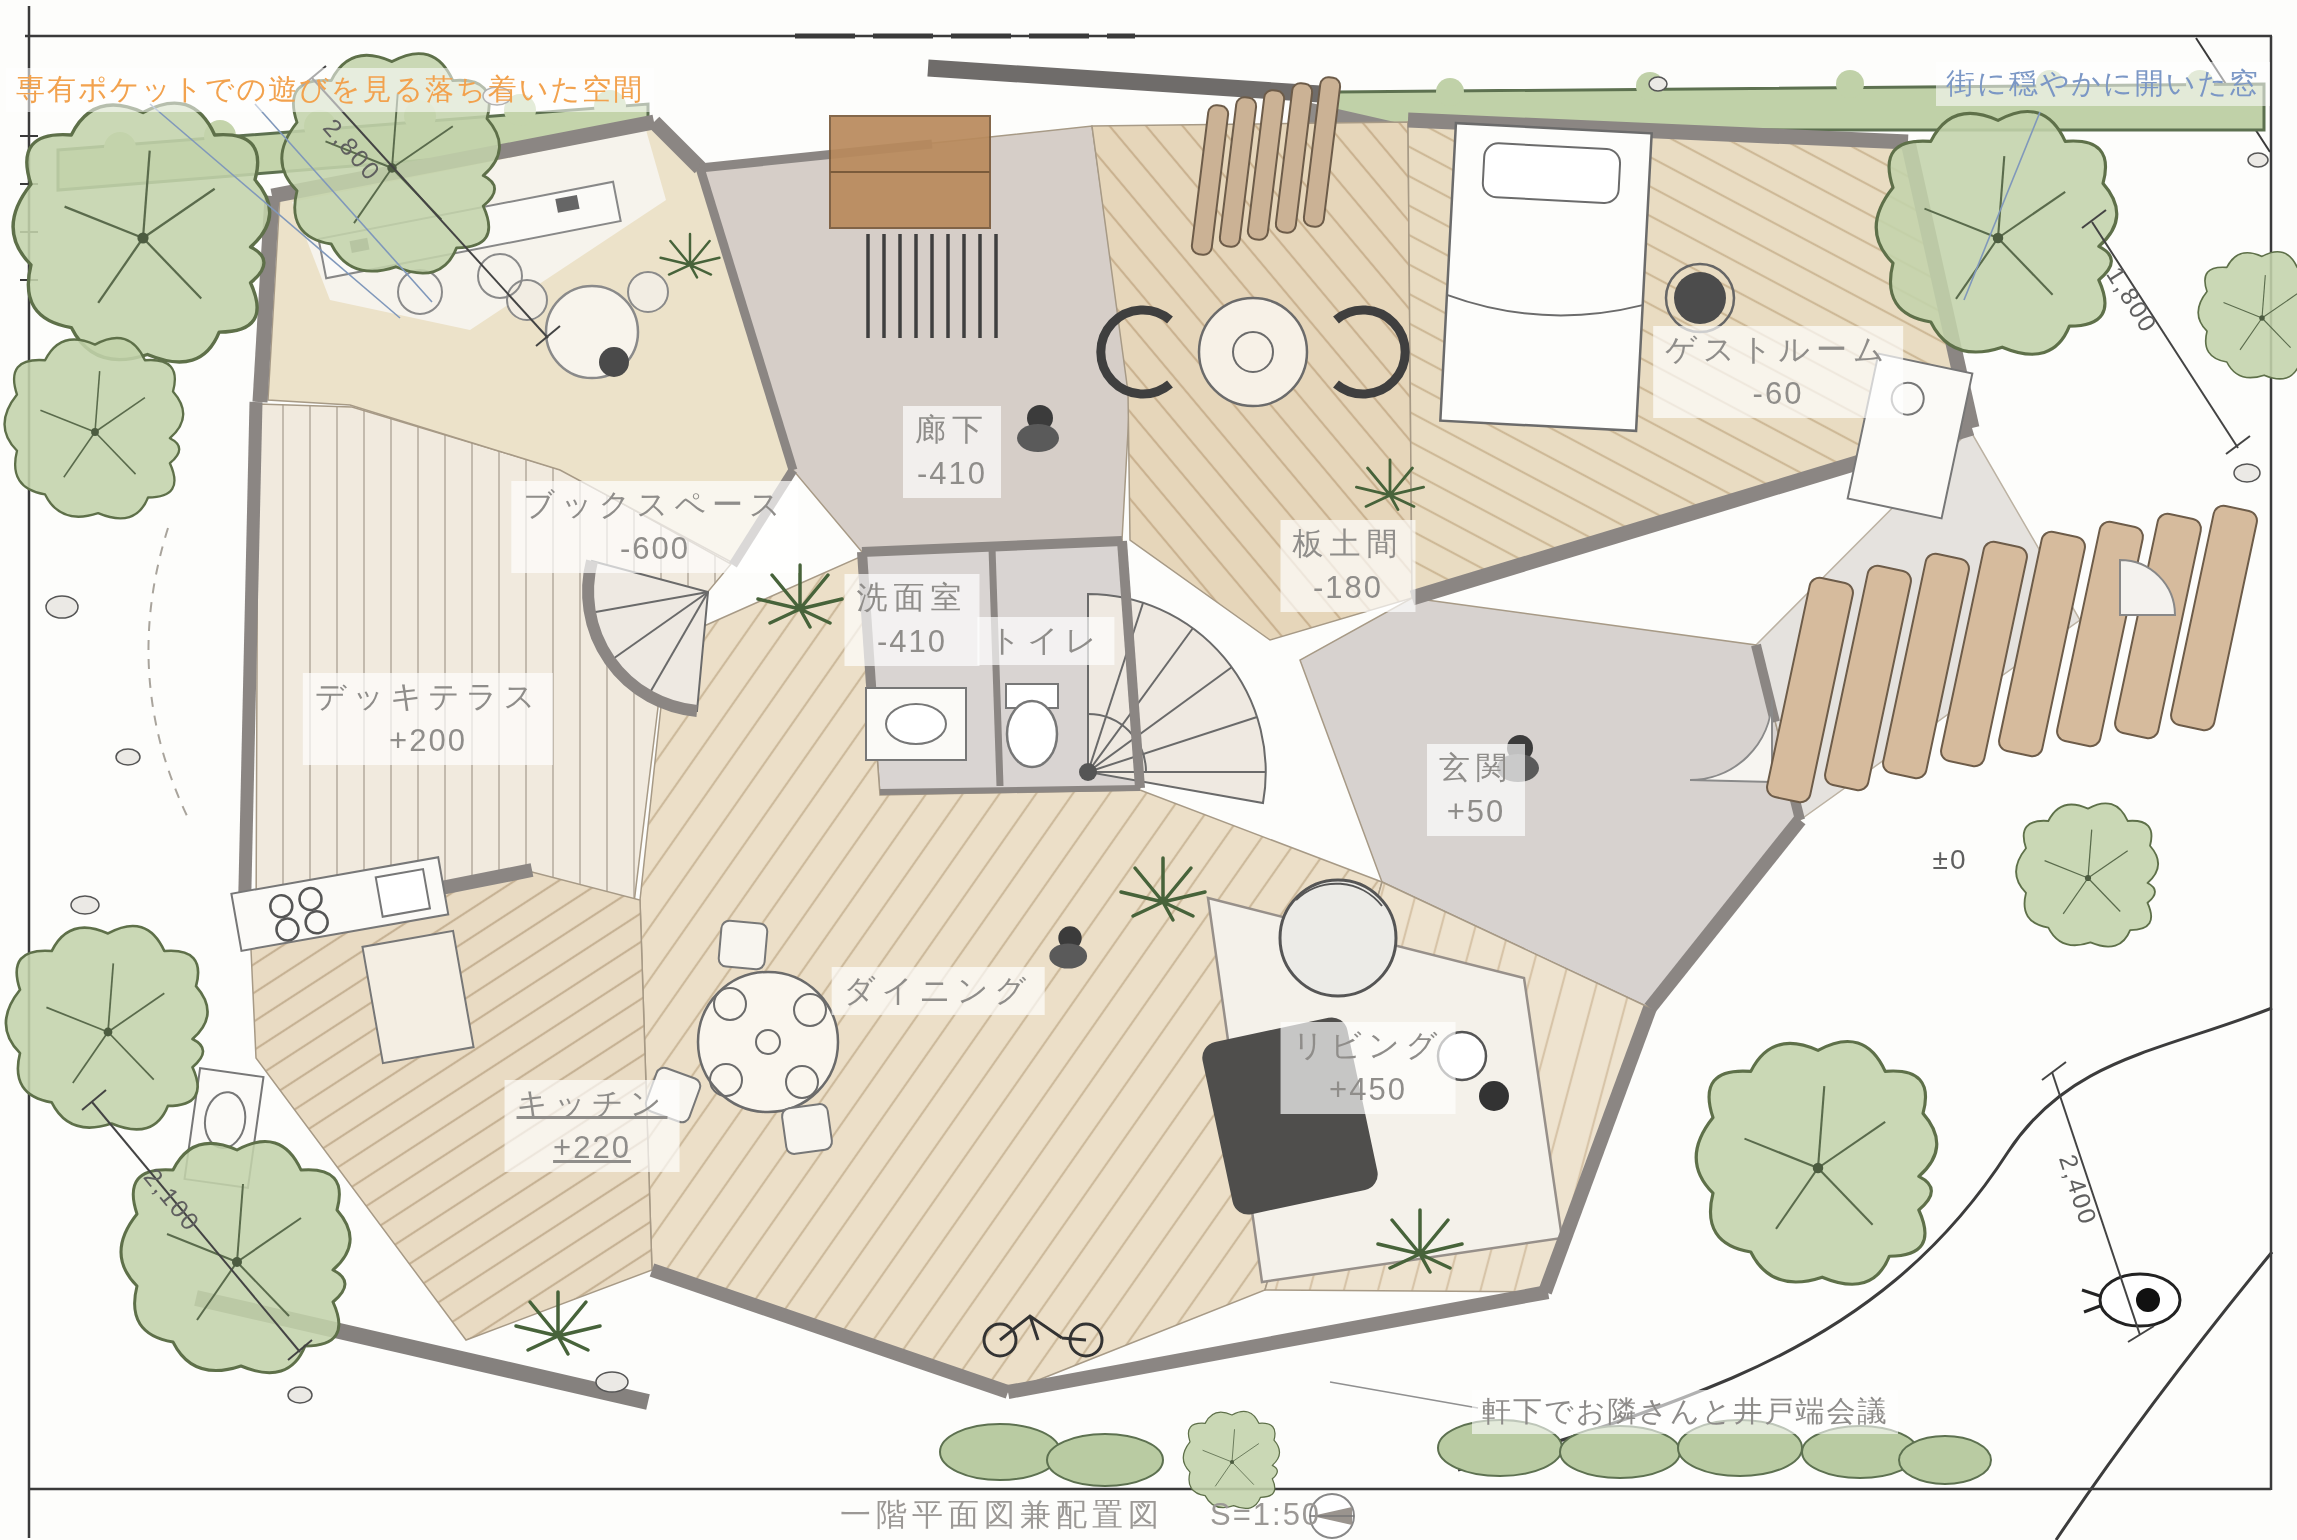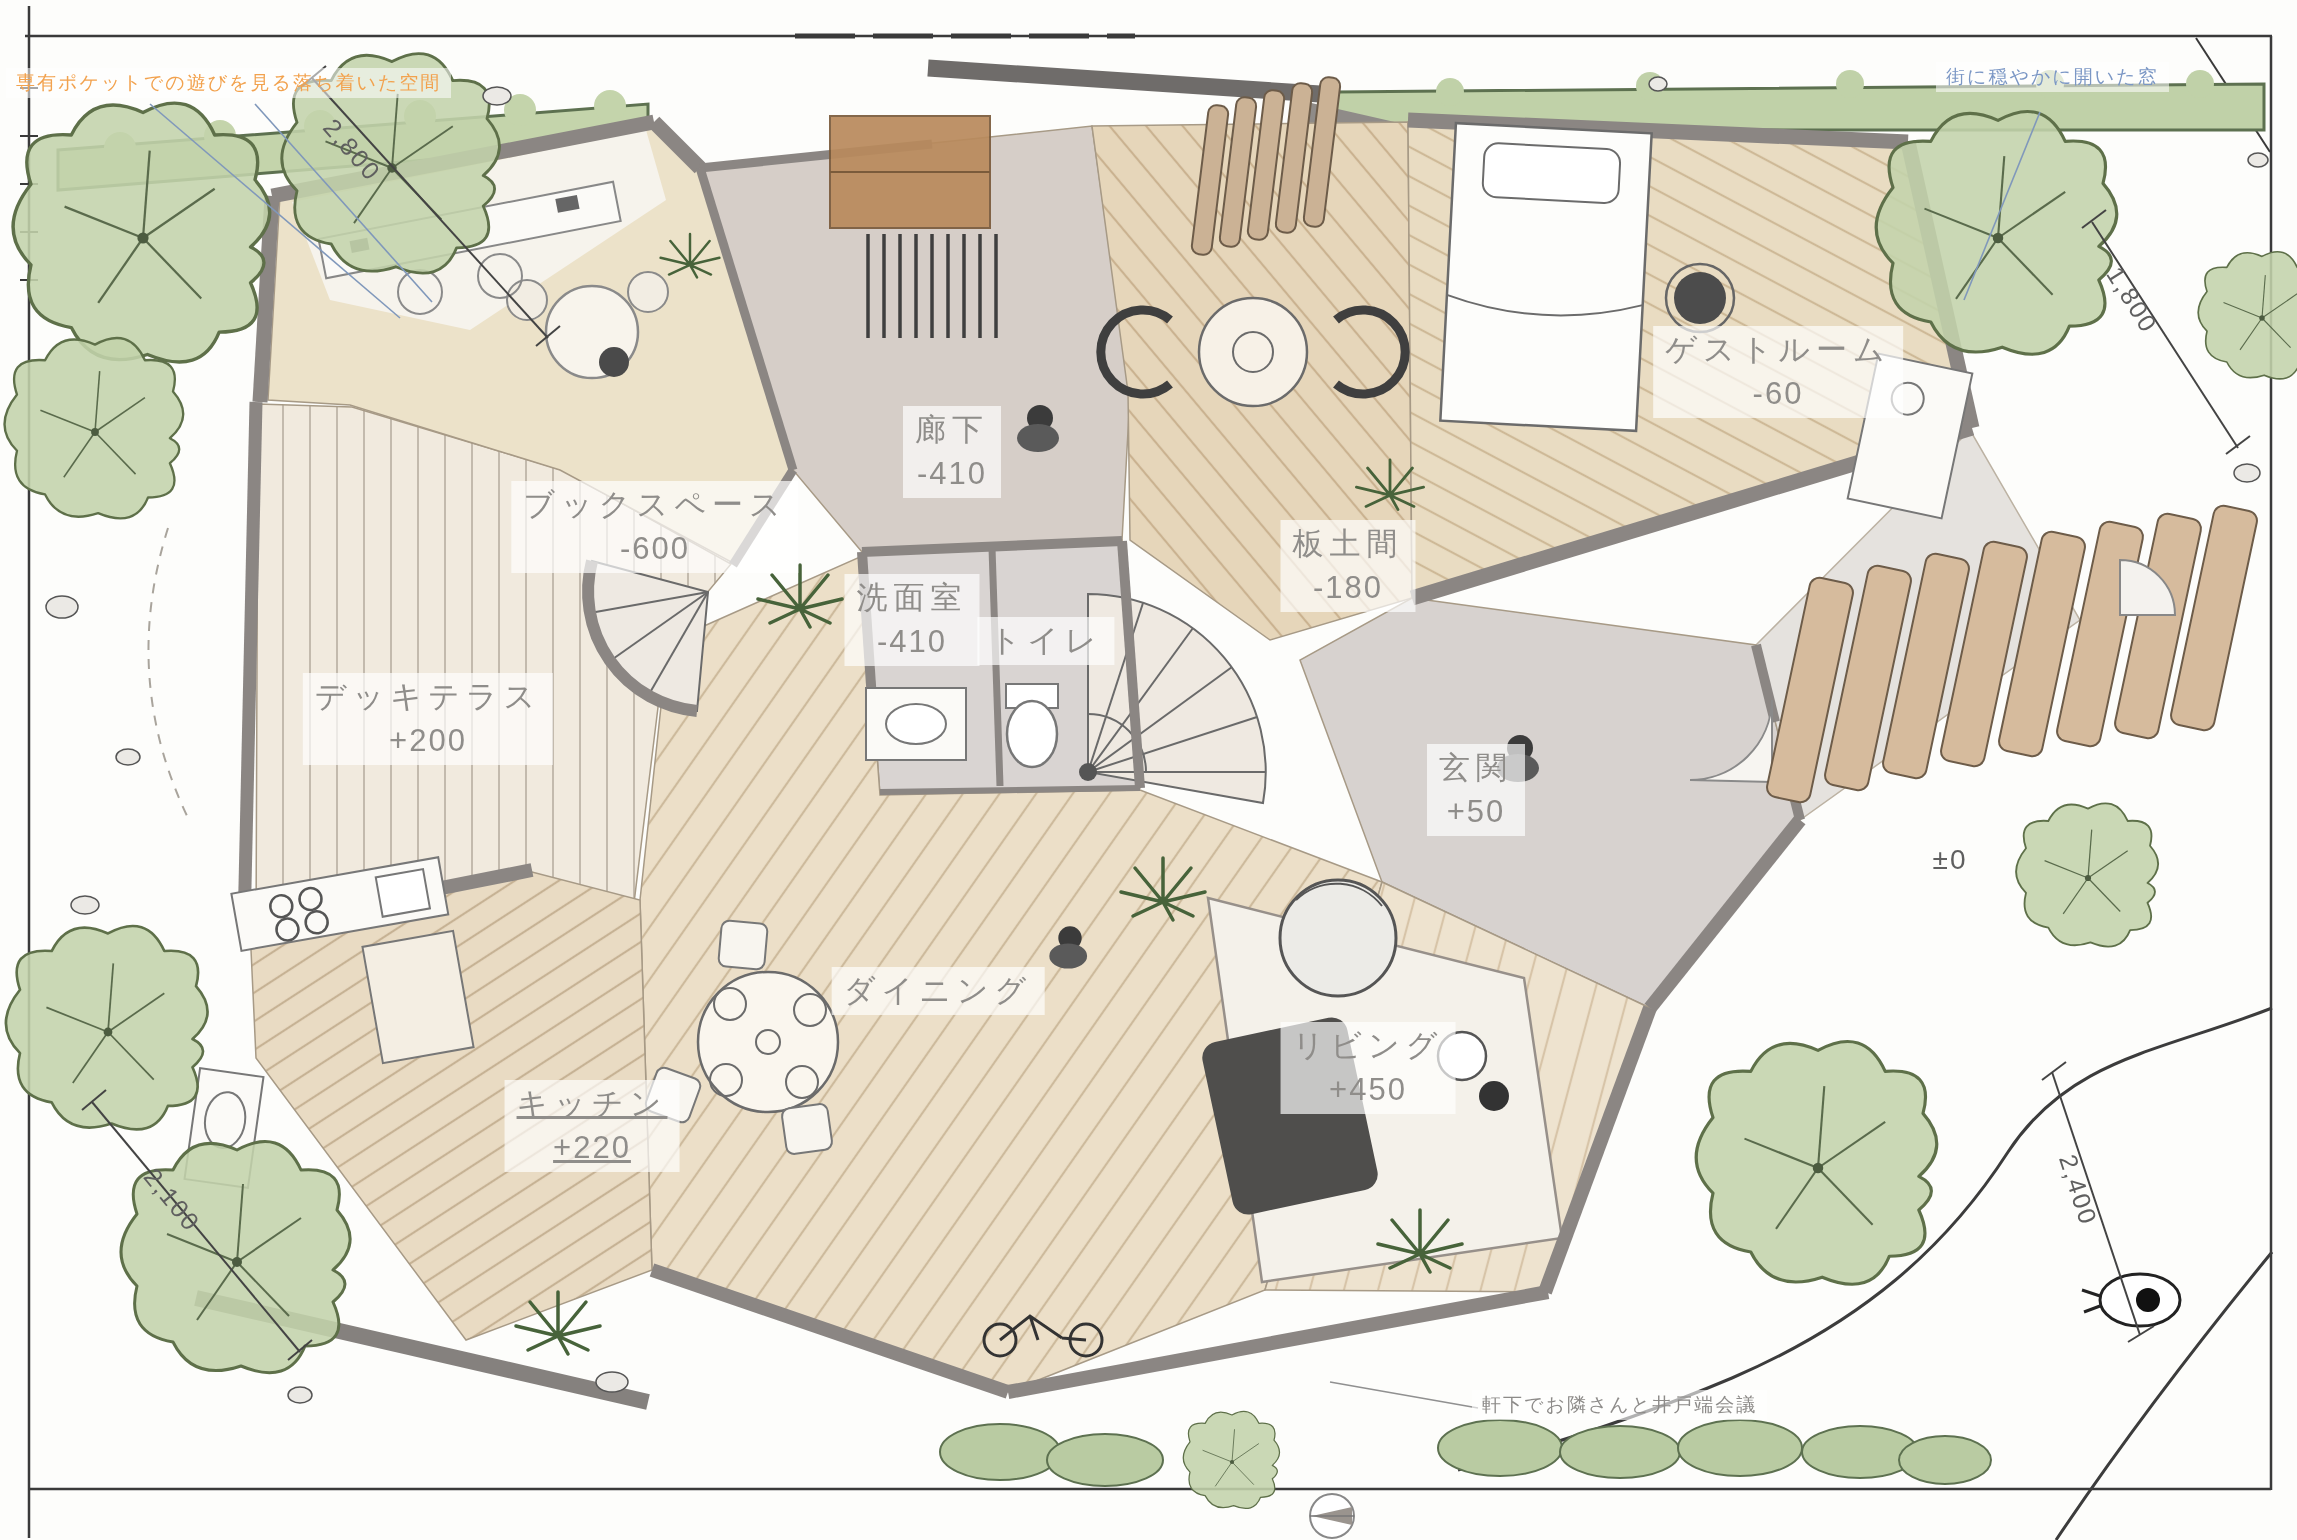--- a/index.html
+++ b/index.html
@@ -4,21 +4,21 @@
 <style>
   html,body{margin:0;padding:0;background:#ffffff;}
   .stage{position:relative;width:2297px;height:1540px;background:#fdfdfb;overflow:hidden;
          font-family:"Liberation Sans","DejaVu Sans",sans-serif;}
   svg{position:absolute;left:0;top:0;}
   .room-label{position:absolute;transform:translate(-50%,-50%);text-align:center;
     background:rgba(255,255,255,.68);color:#8f8d8a;font-size:31px;line-height:44px;
     letter-spacing:6px;padding:2px 12px;white-space:nowrap;}
   .room-level{letter-spacing:2px;}
   .room-level:empty{display:none;}
-  .note{position:absolute;font-size:19px;letter-spacing:2px;padding:2px 10px;white-space:nowrap;text-align:right;}
+  .note{position:absolute;font-size:29px;letter-spacing:2px;padding:2px 10px;white-space:nowrap;text-align:right;}
   .note-orange{color:#f2a24e;background:rgba(255,255,255,.55);}
   .note-blue{color:#7b97c5;background:rgba(255,255,255,.55);}
   .note-gray{color:#8d8b89;background:rgba(255,255,255,.6);}
   .dim{position:absolute;color:#5f5f5f;font-size:25px;letter-spacing:2px;white-space:nowrap;
        transform-origin:center;}
   .titleblock{position:absolute;left:840px;top:1494px;display:flex;align-items:center;gap:46px;
        color:#9b9895;font-size:31px;letter-spacing:5px;white-space:nowrap;}
   .scaletext{letter-spacing:2px;}
 </style>
 </head>
@@ -426,13 +426,17 @@
 <div class="note note-orange" style="left:6px;top:68px;">専有ポケットでの遊びを見る落ち着いた空間</div>
 <div class="note note-blue" style="left:1936px;top:62px;">街に穏やかに開いた窓</div>
 <div class="note note-gray" style="left:1472px;top:1390px;">軒下でお隣さんと井戸端会議</div>
 
 <div class="dim" style="left:352px;top:150px;transform:translate(-50%,-50%) rotate(49deg);">2,800</div>
 <div class="dim" style="left:2132px;top:300px;transform:translate(-50%,-50%) rotate(58deg);">1,800</div>
 <div class="dim" style="left:1950px;top:860px;transform:translate(-50%,-50%);font-size:28px;">±0</div>
 <div class="dim" style="left:172px;top:1200px;transform:translate(-50%,-50%) rotate(51deg);">2,100</div>
 <div class="dim" style="left:2078px;top:1190px;transform:translate(-50%,-50%) rotate(72deg);">2,400</div>
 
+<div class="titleblock">
+  <span>一階平面図兼配置図</span>
+  <span class="scaletext">S=1:50</span>
+</div>
 </div>
 
 </body></html>

